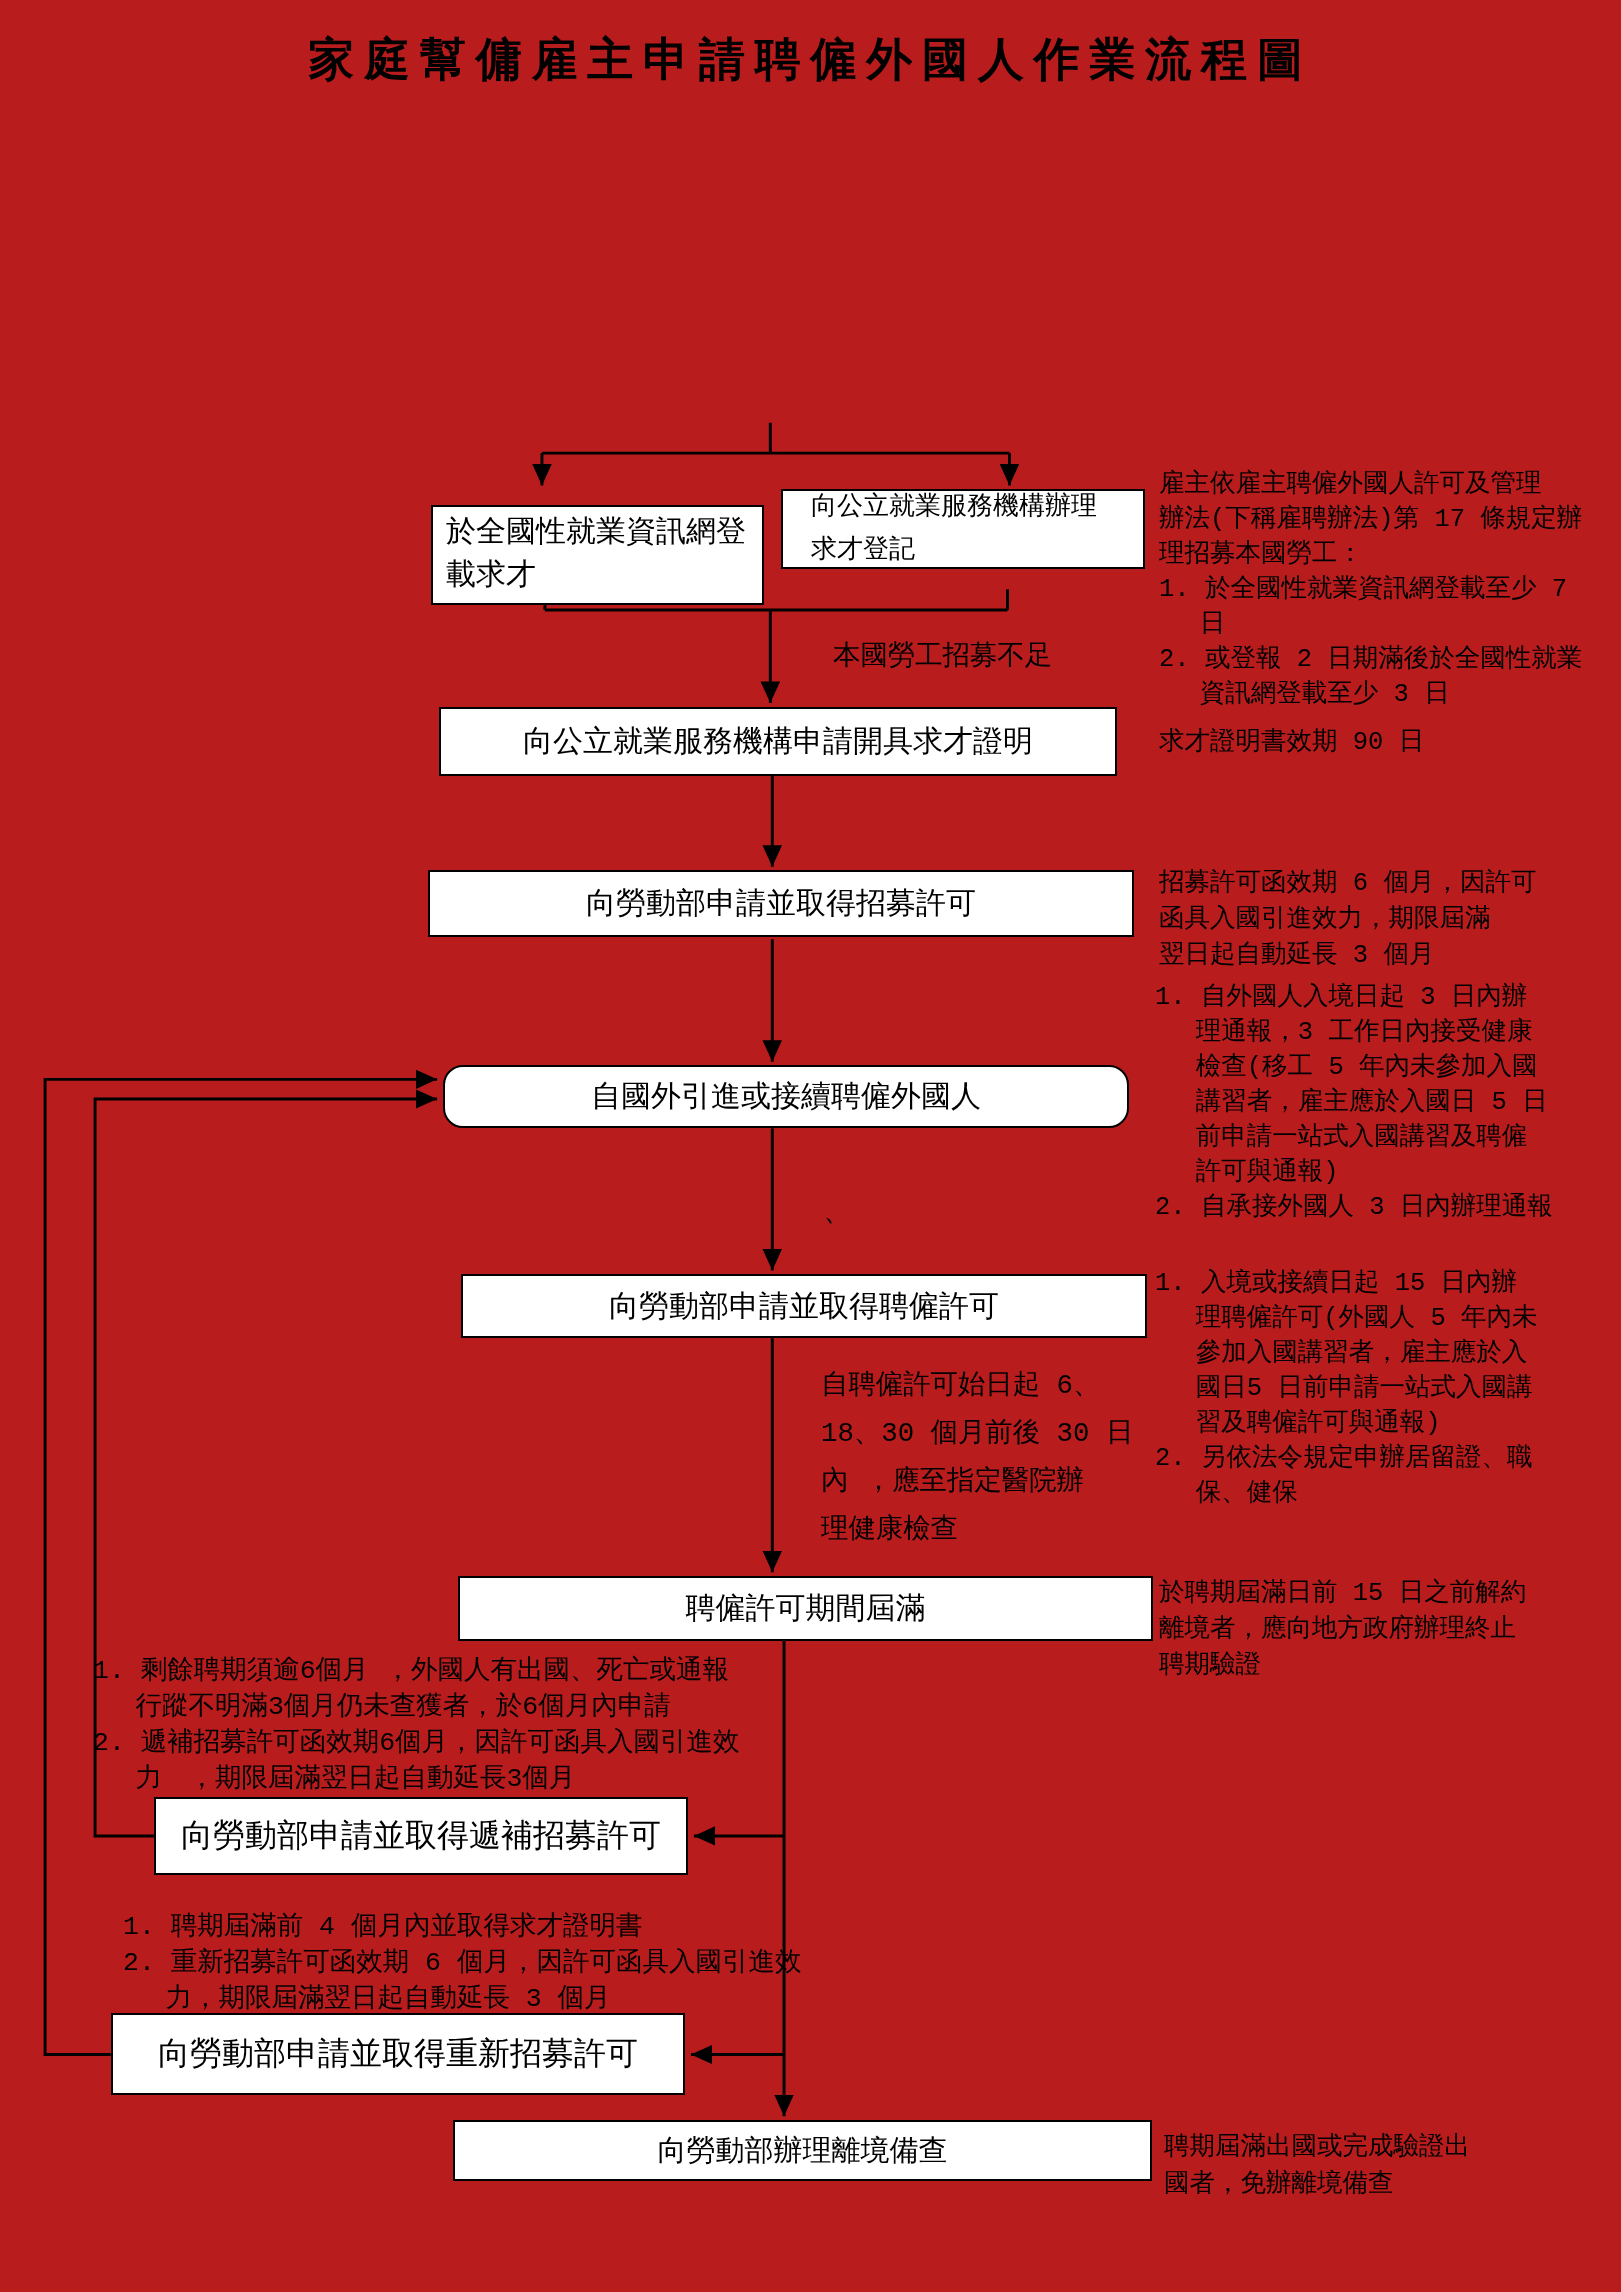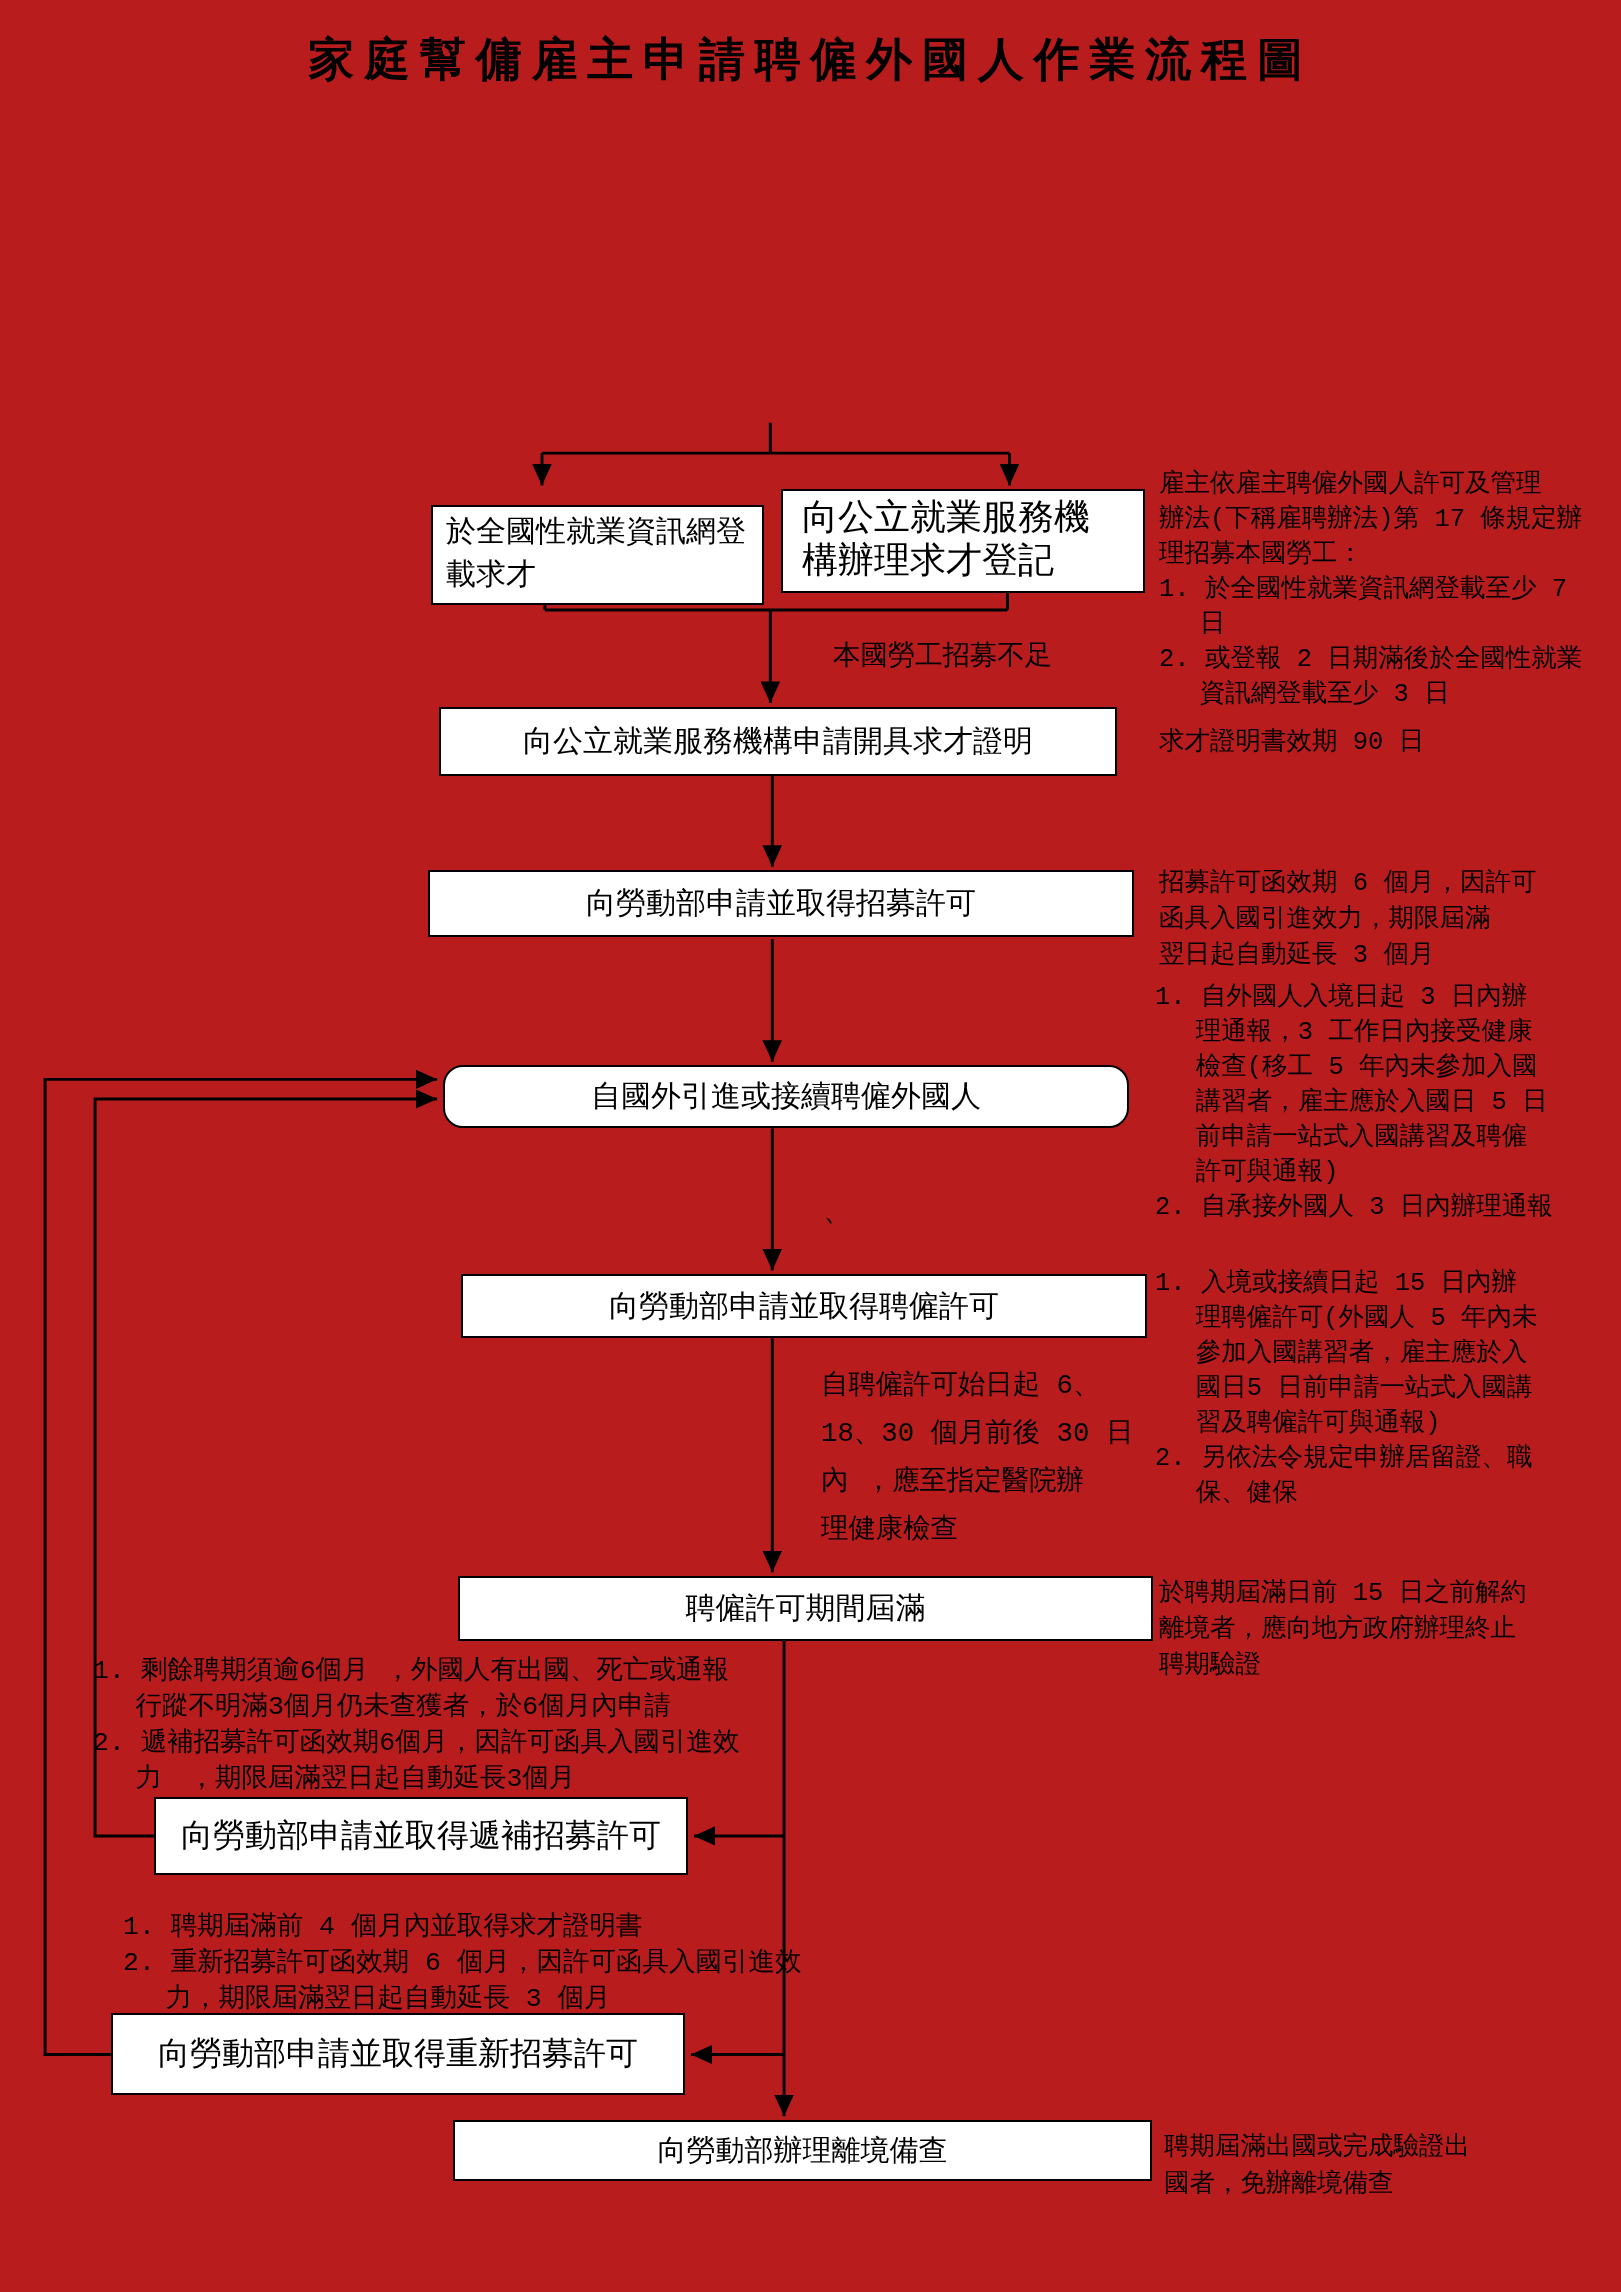--- a/index.html
+++ b/index.html
@@ -57,22 +57,22 @@
       <path d="M113,2096 L46,2096 L46,1101 L446,1101" marker-end="url(#ah)"></path>
     </g>
   </svg>
 
   <div class="abs title" style="top:29px;left:0;">家庭幫傭雇主申請聘僱外國人作業流程圖</div>
 
 
 
   <div class="fbox left" style="left:431px;top:505px;width:333px;height:100px;
        font-size:30px;line-height:43px;padding:0 13px;">於全國性就業資訊網登載求才</div>
-  <div class="fbox left" style="left:781px;top:489px;width:364px;height:104px;
-       font-size:36px;line-height:43px;padding:0 19px;">向公立就業服務機構辦理求才登記</div>
+  <div class="fbox left" style="left:781px;top:489px;width:364px;height:80px;
+       font-size:26px;line-height:43px;padding:0 28px;">向公立就業服務機構辦理求才登記</div>
 
   <div class="abs txt note" style="left:1159px;top:467px;width:459px;">雇主依雇主聘僱外國人許可及管理
 辦法(下稱雇聘辦法)第 17 條規定辦
 理招募本國勞工：
 1. 於全國性就業資訊網登載至少 7
 　 日
 2. 或登報 2 日期滿後於全國性就業
 　 資訊網登載至少 3 日</div>
 
   <div class="abs" style="left:833px;top:637px;font-size:27.4px;">本國勞工招募不足</div>

